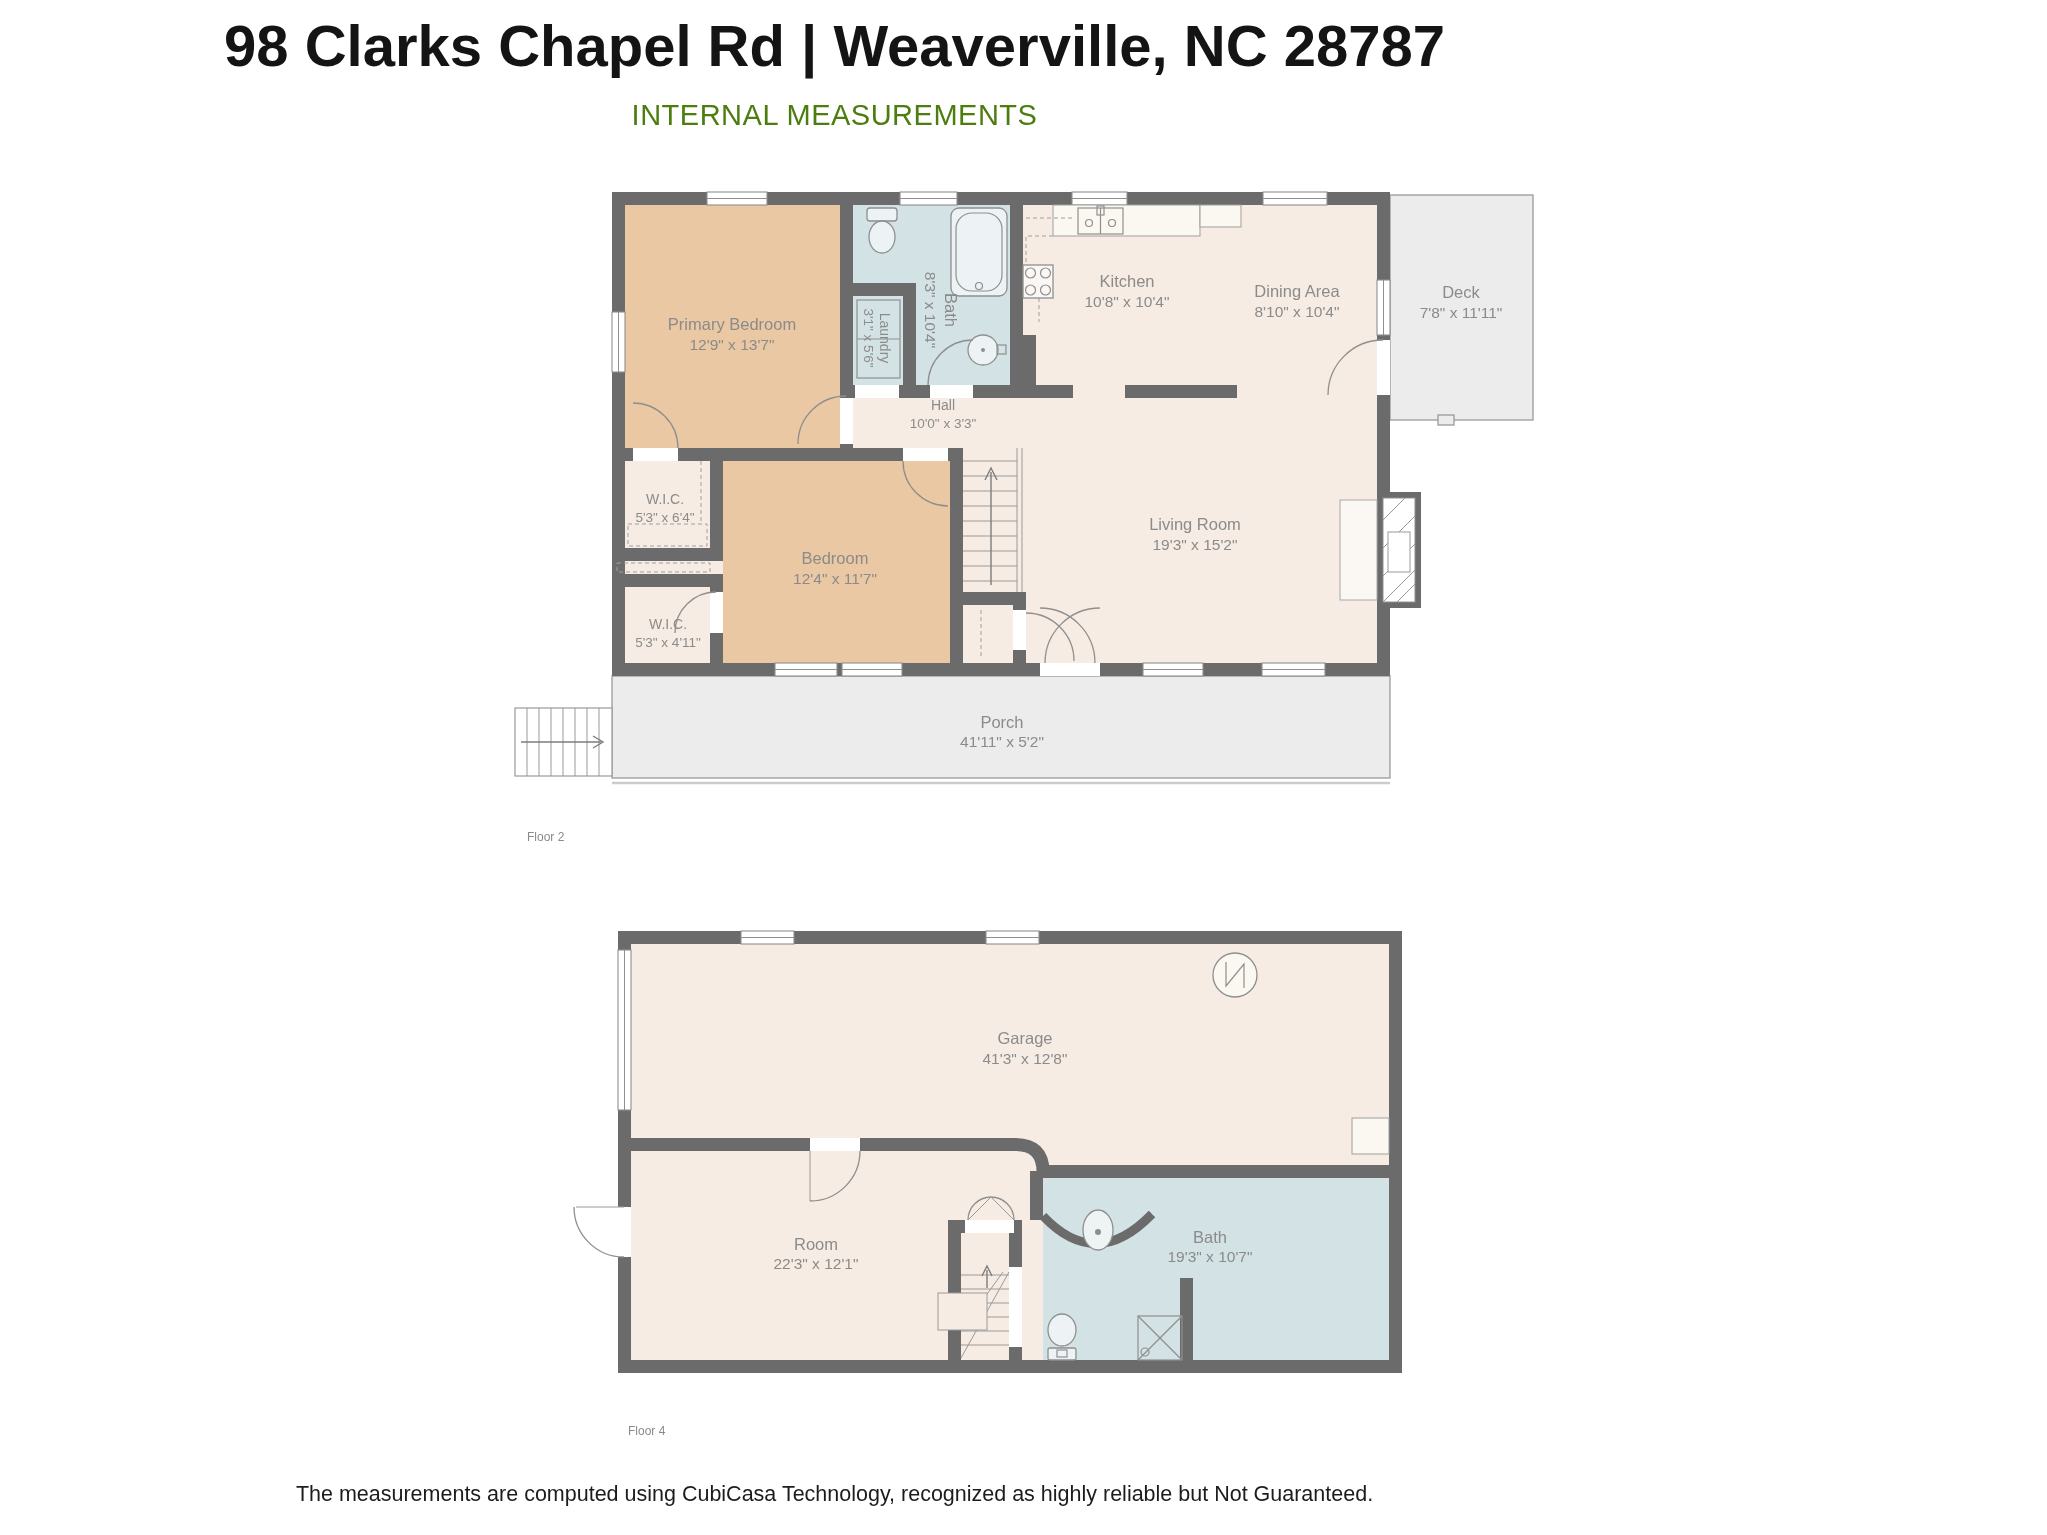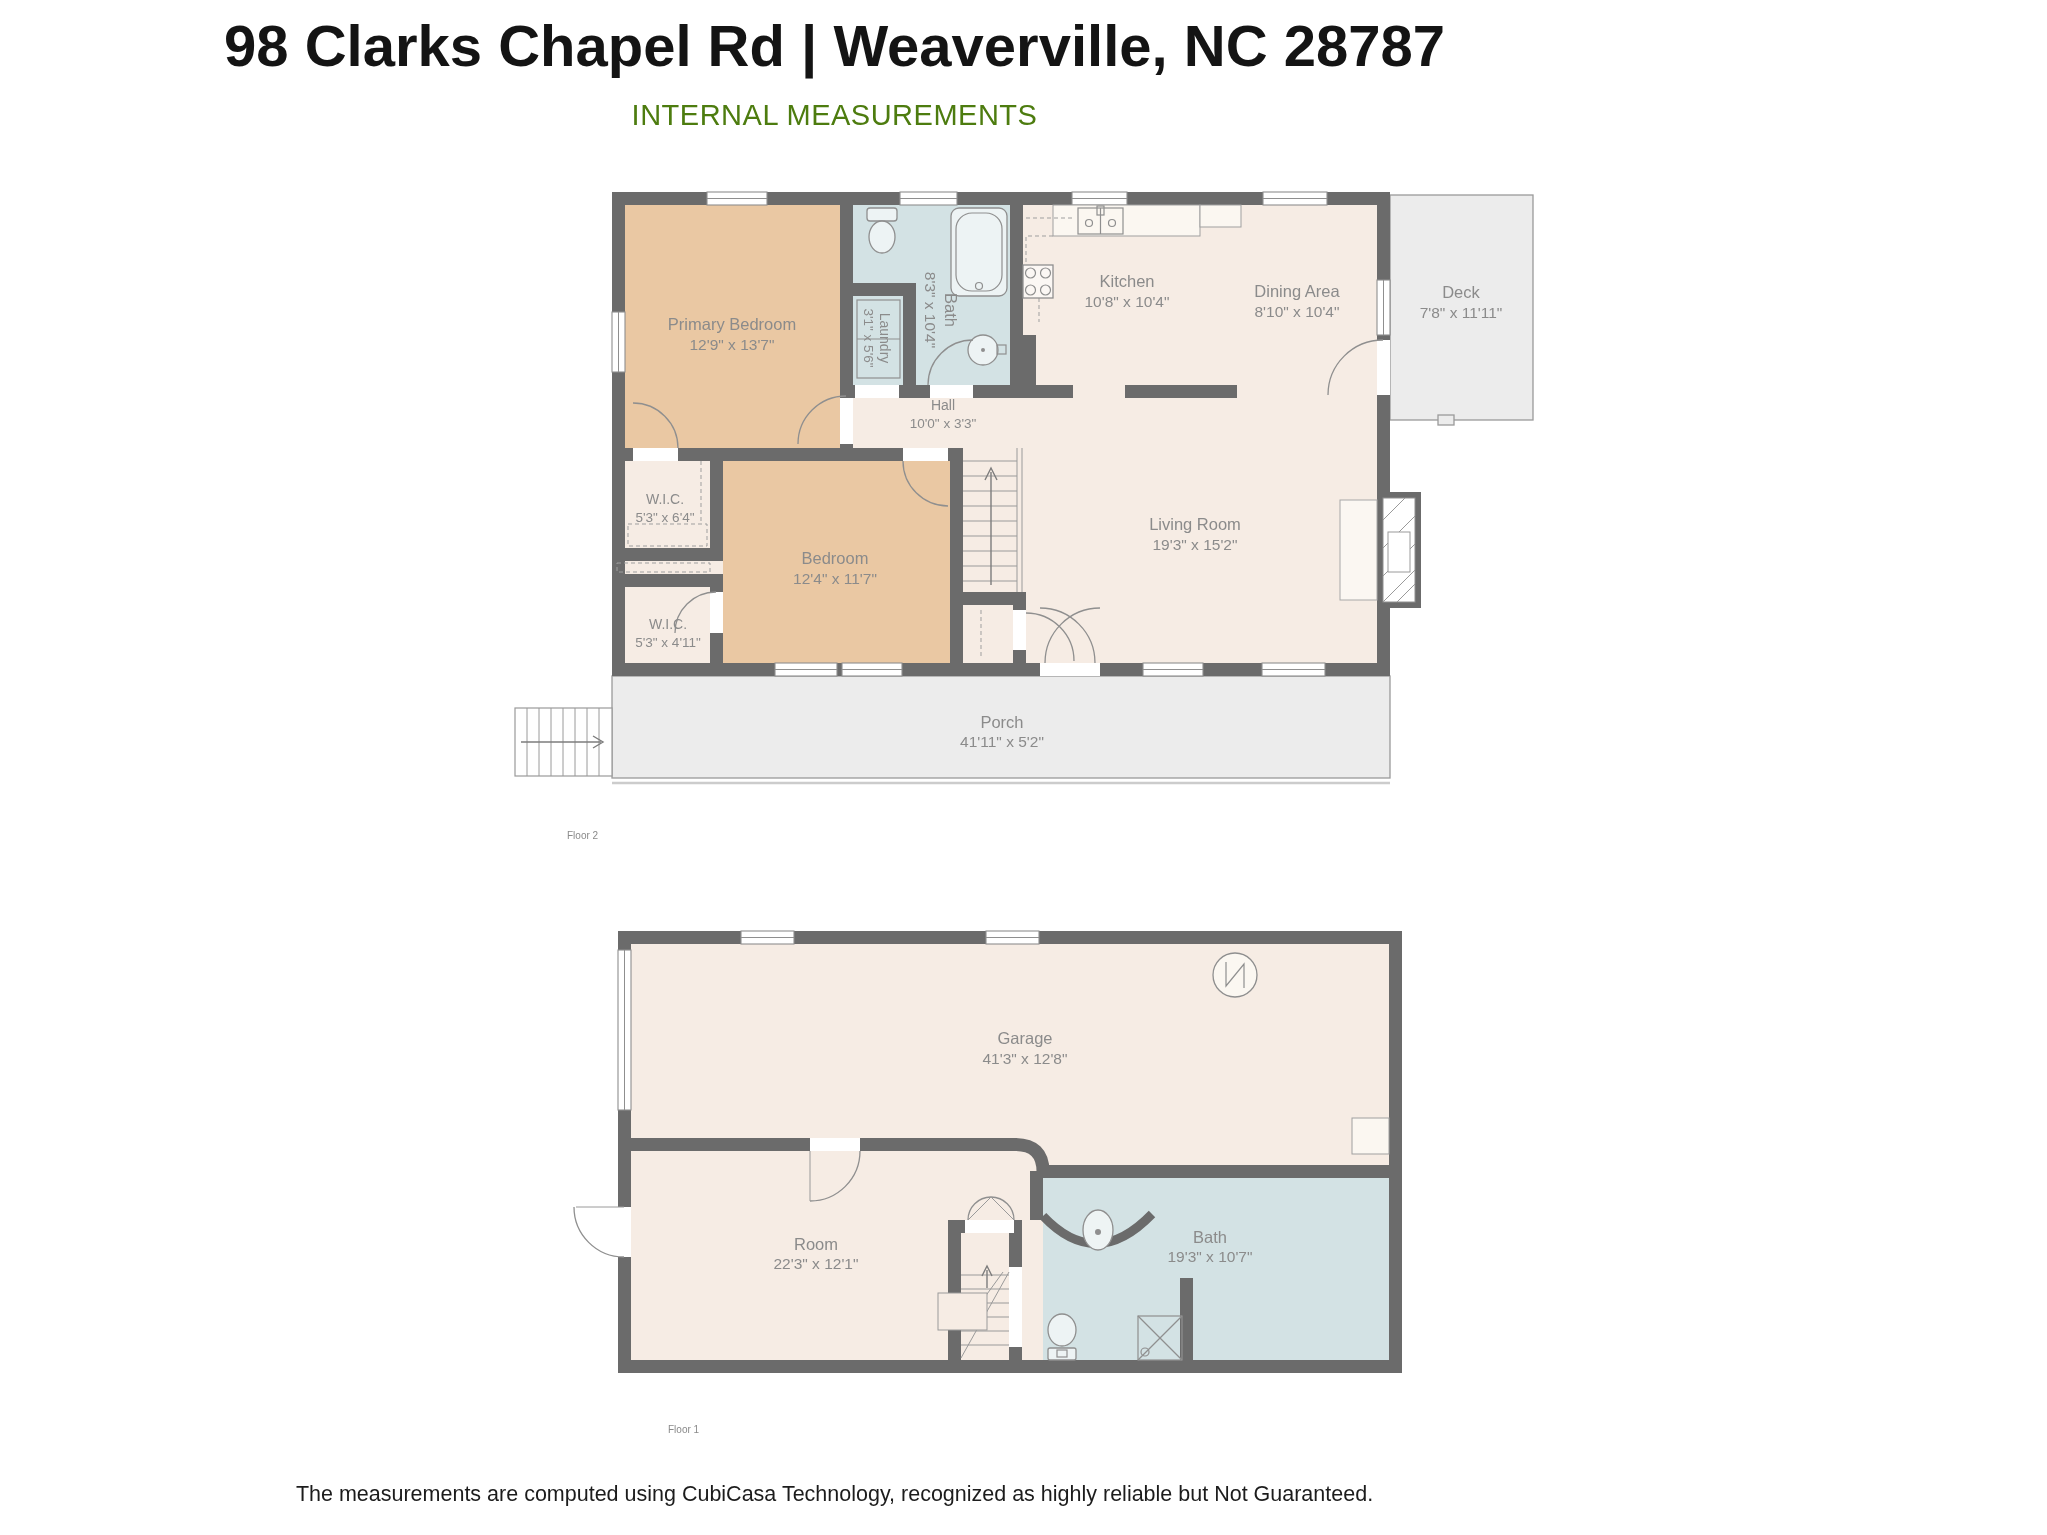--- a/index.html
+++ b/index.html
@@ -2,21 +2,21 @@
 <html><head>
 <meta charset="utf-8">
 <style>
   html,body{margin:0;padding:0;background:#fff;}
   .page{position:relative;width:1669px;height:1535px;background:#ffffff;overflow:hidden;
         font-family:"Liberation Sans",sans-serif;}
   .title{position:absolute;top:12px;left:0;right:0;text-align:center;
          font-size:58px;font-weight:700;color:#141414;letter-spacing:0;}
   .subtitle{position:absolute;top:99px;left:0;right:0;text-align:center;
          font-size:29px;font-weight:500;color:#4d7c0f;letter-spacing:.5px;}
-  .floor-label{position:absolute;font-size:10px;color:#8a8a8a;margin-left:40px;}
+  .floor-label{position:absolute;font-size:12px;color:#8a8a8a;}
   .disclaimer{position:absolute;top:1478px;left:0;right:0;text-align:center;
          font-size:21.5px;color:#1c1c1c;line-height:1.55;}
   svg{position:absolute;font-family:"Liberation Sans",sans-serif;}
   .w{fill:#6b6b6b;}
   .o{fill:#ffffff;}
   .win{fill:#ffffff;stroke:#8f8f8f;stroke-width:1.1;}
   .wl{stroke:#8f8f8f;stroke-width:1;}
   .fx{fill:rgba(255,255,255,.6);stroke:#8f8f8f;stroke-width:1.3;}
   .fxn{fill:none;stroke:#8f8f8f;stroke-width:1.2;}
   .arc{fill:none;stroke:#8f8f8f;stroke-width:1.3;}
@@ -325,19 +325,19 @@
     </g>
 
     <text class="rn" x="465" y="124">Garage</text>
     <text class="rd" x="465" y="144">41'3" x 12'8"</text>
     <text class="rn" x="256" y="330">Room</text>
     <text class="rd" x="256" y="349">22'3" x 12'1"</text>
     <text class="rn" x="650" y="323">Bath</text>
     <text class="rd" x="650" y="342">19'3" x 10'7"</text>
   </svg>
 
-  <div class="floor-label" style="left:628px;top:1424px;">Floor 1</div>
+  <div class="floor-label" style="left:628px;top:1424px;">Floor 4</div>
 
   <div class="disclaimer">
     <div>The measurements are computed using CubiCasa Technology, recognized as highly reliable but Not Guaranteed.</div>
   </div>
 
 </div>
 
 </body></html>

